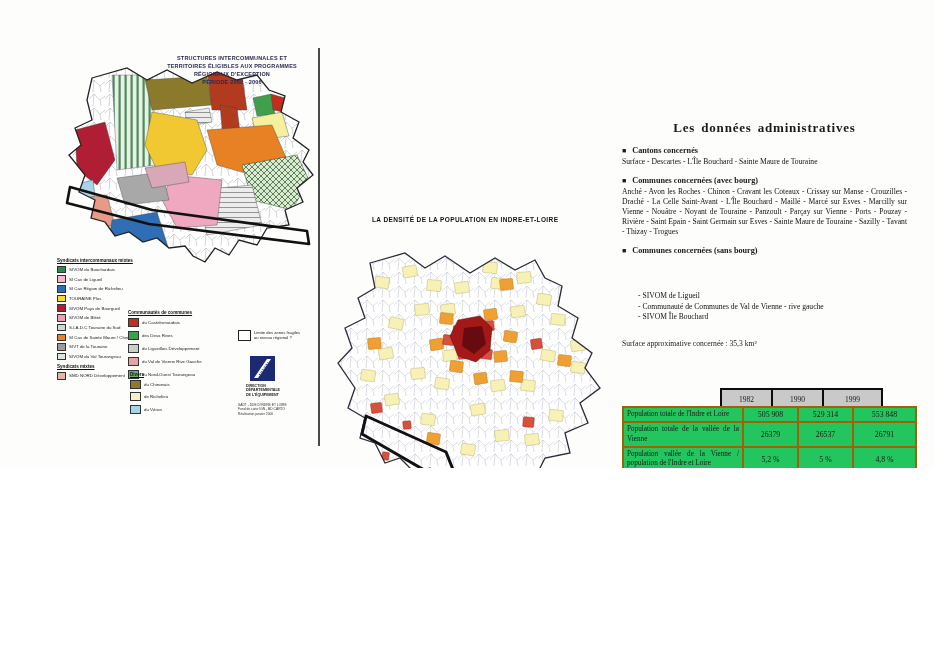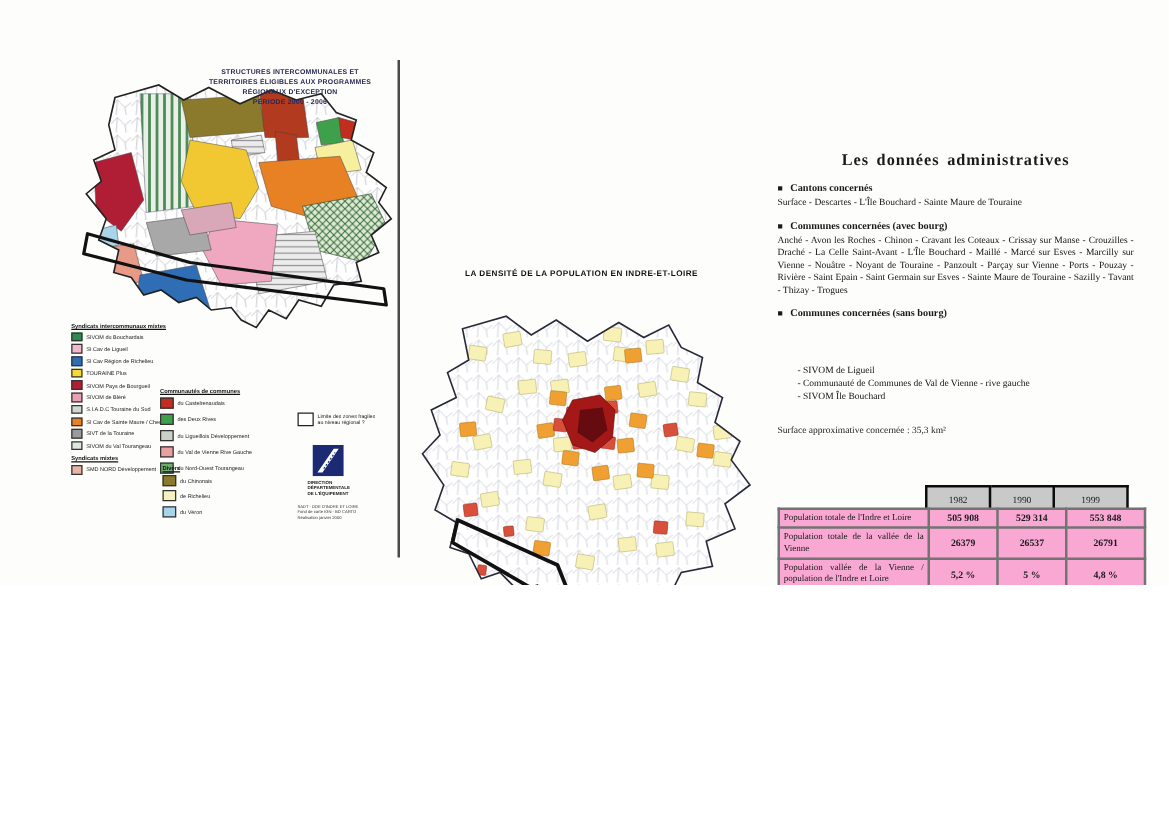--- a/index.html
+++ b/index.html
@@ -47,28 +47,28 @@
   #admin-title{text-align:center;font-size:13px;font-weight:bold;letter-spacing:.8px;
     word-spacing:2px;margin-bottom:10px;}
   .sec-head{font-size:8.2px;font-weight:bold;margin-top:9px;margin-bottom:2px;}
   .sec-head .sq{font-size:7px;margin-right:6px;}
   .sec-body{font-size:7.6px;line-height:1.32;text-align:justify;color:#111;}
   .sec-list{font-size:7.6px;line-height:1.38;margin-left:16px;color:#111;margin-top:36px;}
   #surface-note{font-size:7.6px;margin-top:16px;}
 
   
   table{border-collapse:collapse;}
-  #tbl-head{position:absolute;left:740px;top:388px;}
+  #tbl-head{position:absolute;left:720px;top:388px;}
   #tbl-head td{border:2px solid #0c0c0c;background:#c9c9c9;height:16px;
     font-size:7.5px;text-align:center;vertical-align:middle;}
   #tbl-body{position:absolute;left:622px;top:406px;}
-  #tbl-body td{border:2px solid #737373;background:#f9a8d4;
+  #tbl-body td{border:2px solid #a16207;background:#22c55e;
     font-size:7.2px;padding:2px 3px;vertical-align:middle;}
   #tbl-body td.lab{width:112px;text-align:justify;line-height:1.3;}
-  #tbl-body td.val{text-align:center;font-size:7.8px;font-weight:bold;}
+  #tbl-body td.val{text-align:center;font-size:7.8px;}
   .w1{width:47px}.w2{width:47px}.w3{width:55px}
 
   
   #footer{left:0;top:597px;width:935px;text-align:center;font-size:9px;color:#222;
     letter-spacing:4.2px;word-spacing:11px;white-space:nowrap;}
 </style>
 </head>
 <body>
 
 <div id="page">

